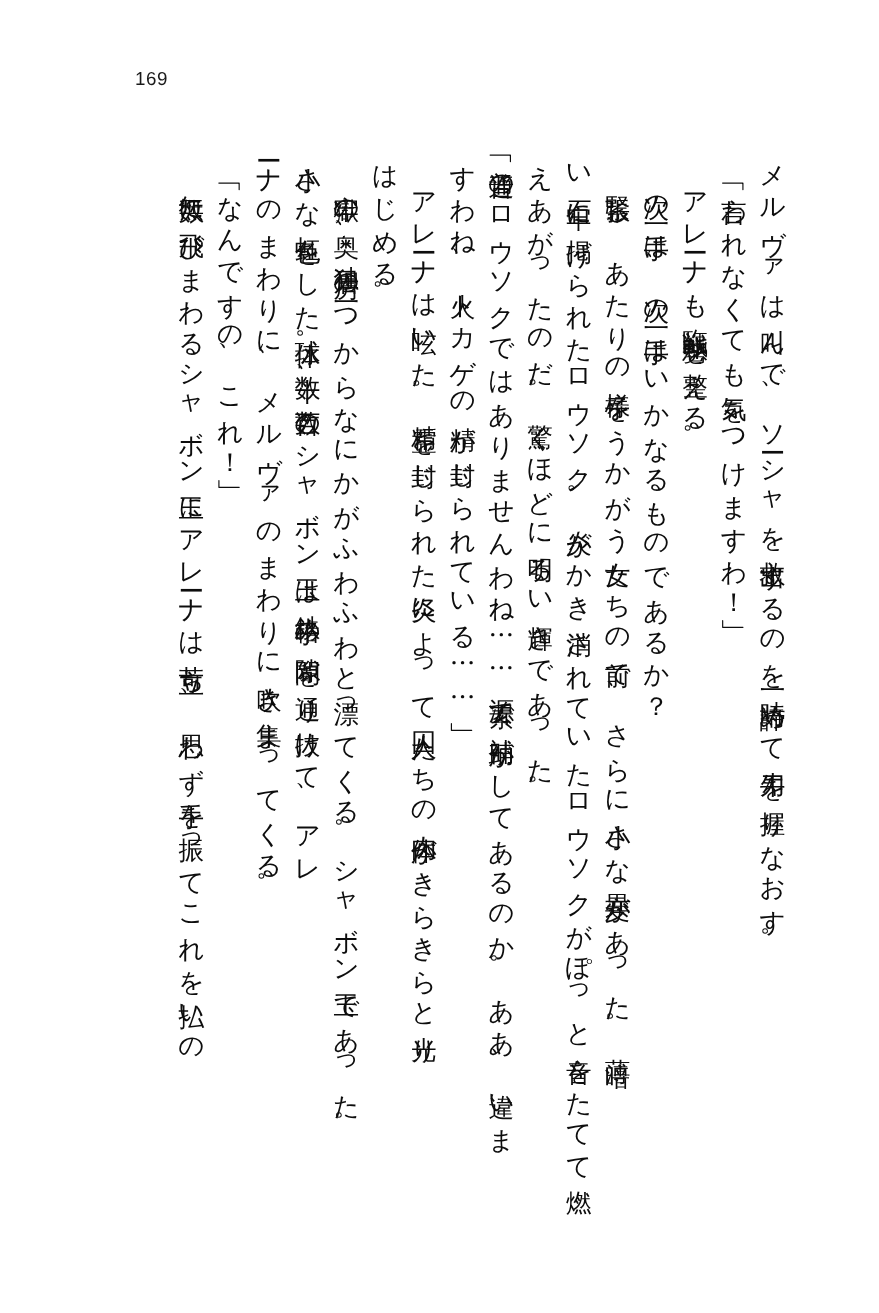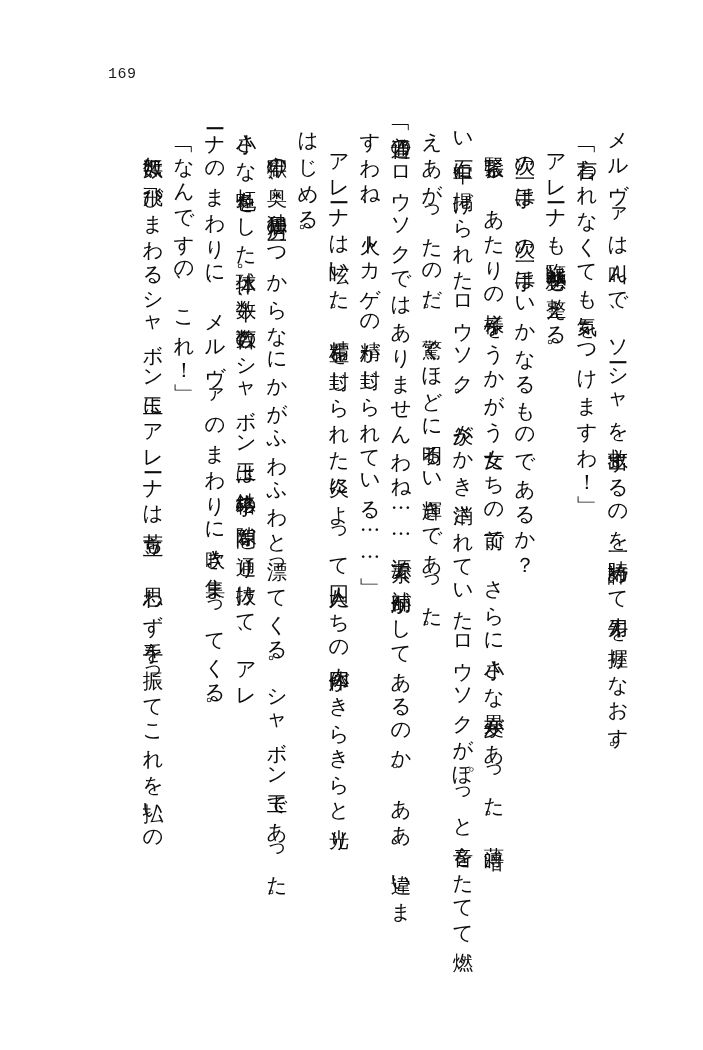--- a/index.html
+++ b/index.html
@@ -21,25 +21,25 @@
     left: 0; top: 0;
     width: 703px;
     height: 1050px;
     background: #ffffff;
   }
 
   
   .page-number {
     position: absolute;
     left: 108px;
-    top: 66px;
+    top: 55px;
     font-size: 15px;
     letter-spacing: 0.5px;
     color: #1a1a1a;
-    font-family: Liberation Mono, monospace;
+    font-family: Liberation Sans, sans-serif;
     text-align: right;
   }
 
   
   .vtext {
     position: absolute;
     top: 118px;
     left: 78px;
     width: 550px;
     height: 870px;

